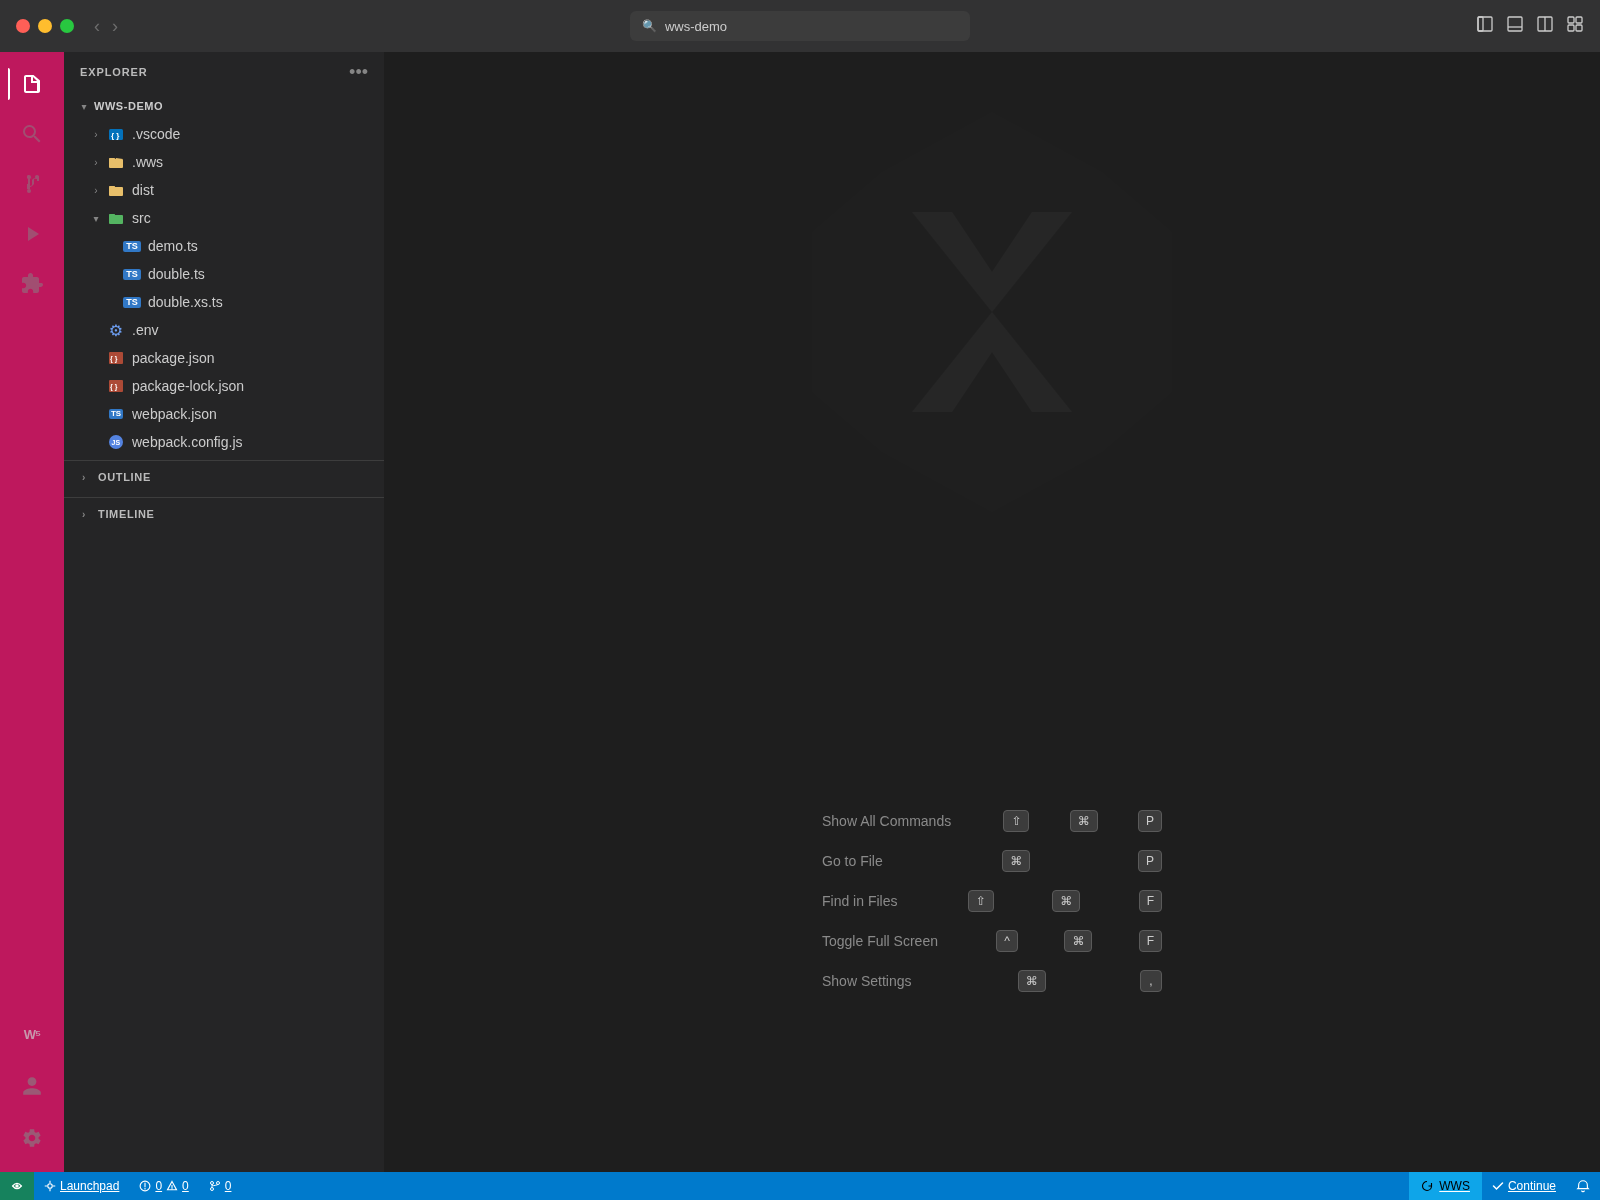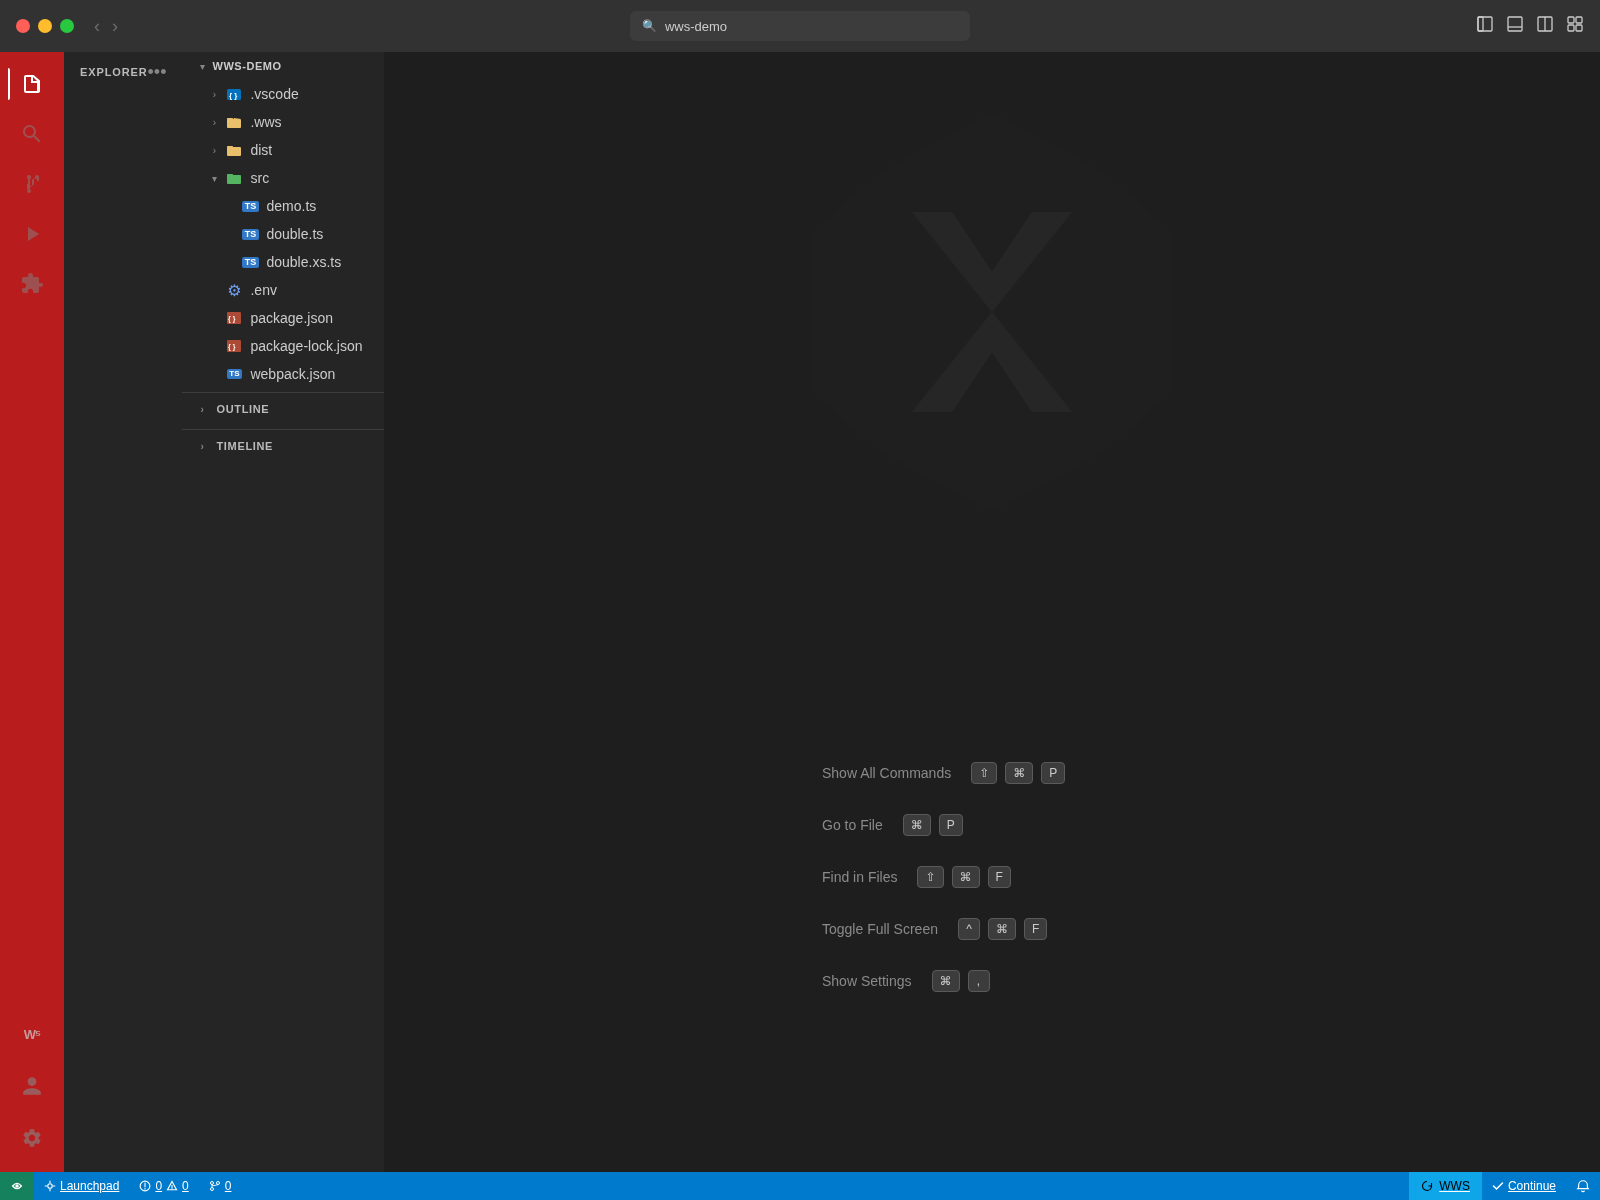--- a/index.html
+++ b/index.html
@@ -82,21 +82,21 @@
     
     .app-body {
       display: flex;
       flex: 1;
       overflow: hidden;
     }
 
     
     .activity-bar {
       width: 64px;
-      background: #b91c1c;
+      background: #be185d;
       display: flex;
       flex-direction: column;
       align-items: center;
       padding: 8px 0;
       flex-shrink: 0;
     }
     .activity-icon {
       width: 48px;
       height: 48px;
       display: flex;
@@ -128,21 +128,21 @@
       flex-direction: column;
       align-items: center;
       gap: 2px;
     }
 
     
     .sidebar {
       width: 320px;
       background: #252526;
       display: flex;
-      flex-direction: row;
+      flex-direction: column;
       flex-shrink: 0;
       overflow: hidden;
     }
     .sidebar-header {
       display: flex;
       align-items: center;
       justify-content: space-between;
       padding: 10px 16px;
       height: 40px;
     }
@@ -261,23 +261,22 @@
       left: 50%;
       transform: translateX(-50%);
       display: flex;
       flex-direction: column;
       gap: 18px;
       min-width: 340px;
     }
     .shortcut-row {
       display: flex;
       align-items: center;
-      justify-content: flex-start;
+      justify-content: space-between;
       gap: 8px;
-      margin-top: 12px;
     }
     .shortcut-label {
       color: #8a8a8a;
       font-size: 14px;
       font-weight: 400;
       margin-right: 12px;
     }
     .key-badge {
       display: inline-flex;
       align-items: center;
@@ -546,20 +545,30 @@
       </div>
 
       <div class="tree-item indent-1">
         <div class="tree-arrow" style="opacity:0;"> </div>
         <div class="tree-icon">
           <span style="background:#3178c6; color:white; border-radius:2px; font-size:8px; font-weight:bold; padding:1px 2px; line-height:1;">TS</span>
         </div>
         <span class="tree-label">webpack.json</span>
       </div>
 
+      <div class="tree-item indent-1">
+        <div class="tree-arrow" style="opacity:0;"> </div>
+        <div class="tree-icon">
+          <svg width="16" height="16" viewBox="0 0 16 16">
+            <circle cx="8" cy="8" r="7" fill="#5a8ef5" opacity="0.9"></circle>
+            <text x="3.5" y="11" font-size="7" fill="white" font-weight="bold">JS</text>
+          </svg>
+        </div>
+        <span class="tree-label">webpack.config.js</span>
+      </div>
 
       <div class="sidebar-section">
         <div class="sidebar-section-header">
           <span class="tree-arrow" style="margin-right:6px;">›</span>
           <span>OUTLINE</span>
         </div>
       </div>
 
       <div class="sidebar-section">
         <div class="sidebar-section-header">

